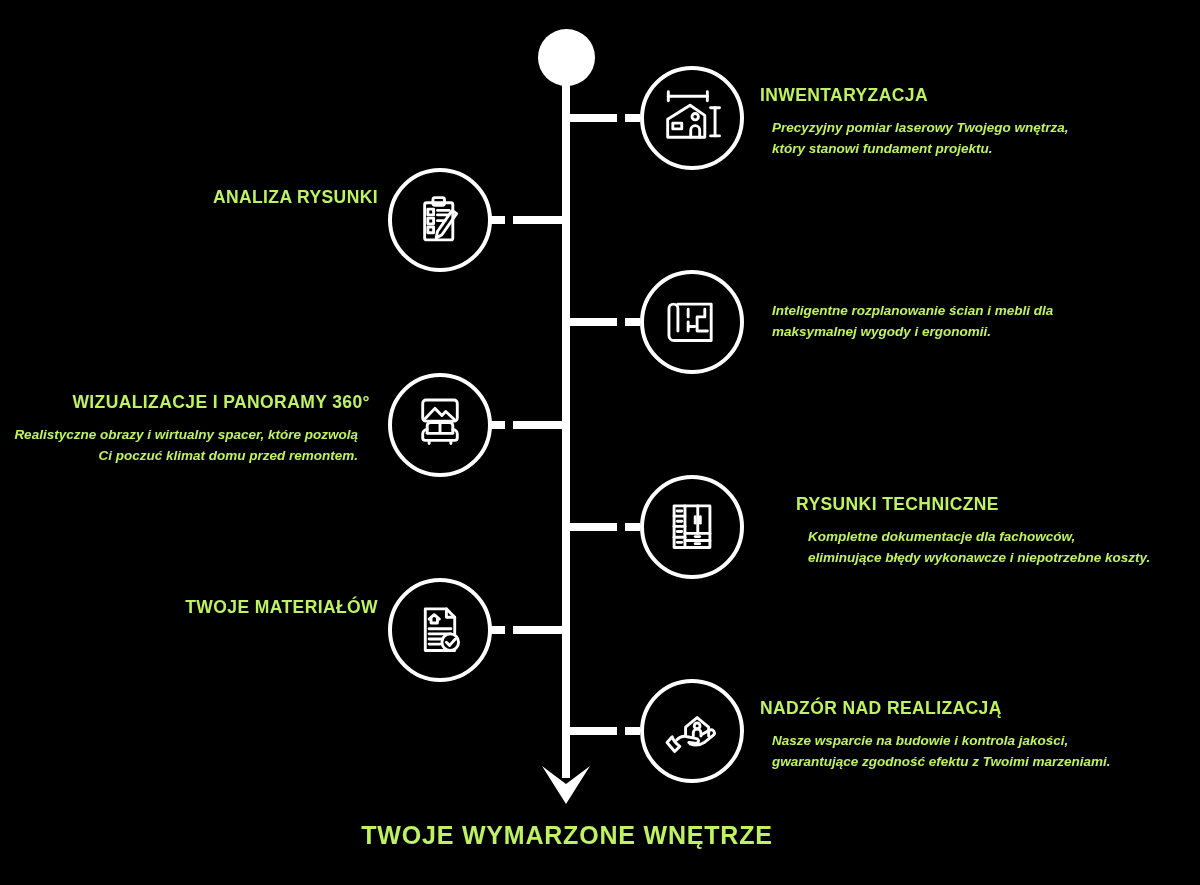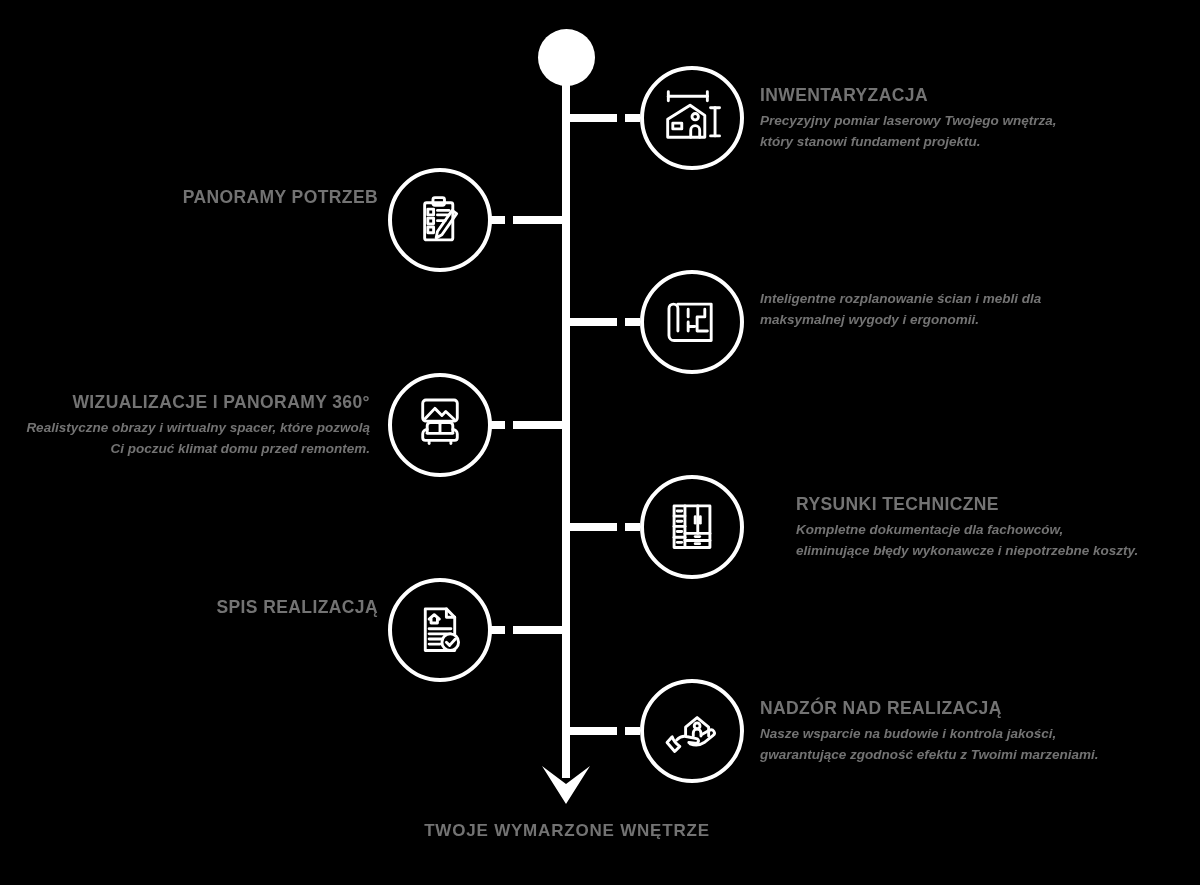--- a/index.html
+++ b/index.html
@@ -1,37 +1,37 @@
 <!DOCTYPE html>
 <html><head>
 <meta charset="utf-8">
 <style>
   html,body { margin:0; padding:0; background:#000; }
   .canvas {
     position:relative; width:1200px; height:885px; background:#000000;
-    color:#737373; font-family:"Liberation Sans", sans-serif; overflow:hidden;text-decoration:underline;
+    color:#bef264; font-family:"Liberation Sans", sans-serif; overflow:hidden;text-decoration:underline;
   }
   .trunk { position:absolute; left:562px; top:57px; width:8px; height:721px; background:#ffffff; }
   .start-dot { position:absolute; left:538px; top:29px; width:57px; height:57px; border-radius:50%; background:#ffffff; }
   .arrowhead { position:absolute; left:540px; top:764px; }
   .conn { position:absolute; height:8px; background:#ffffff; }
   .node {
     position:absolute; width:104px; height:104px; box-sizing:border-box;
     border:4px solid #ffffff; border-radius:50%;
     display:flex; align-items:center; justify-content:center;
   }
   .node svg { width:64px; height:64px; }
   .ic { stroke:#ffffff; stroke-width:4.5; fill:none; stroke-linecap:round; stroke-linejoin:round; }
   .txt { position:absolute; width:430px; }
   .txt.left { width:368px; text-align:right; }
   .txt h3 { margin:0 0 5px 0; font-size:17.5px; font-weight:bold; letter-spacing:0.4px; }
-  .txt p { margin:0; font-size:13.5px; font-weight:bold; font-style:italic; line-height:1.55; white-space:pre-line; }
+  .txt p { margin:12px; font-size:13.5px; font-weight:bold; font-style:italic; line-height:1.55; white-space:pre-line; }
   .bottom-title {
     position:absolute; top:821px; left:567px; transform:translateX(-50%);
-    font-size:17px; font-weight:bold; letter-spacing:0.8px; white-space:nowrap;
+    font-size:25px; font-weight:bold; letter-spacing:0.8px; white-space:nowrap;
   }
 </style>
 </head>
 <body>
 
 <div class="canvas">
 
   <div class="trunk"></div>
   <div class="start-dot"></div>
   <div class="arrowhead">
@@ -78,21 +78,21 @@
             <rect x="31" y="47" width="9" height="9"></rect>
             <rect x="31" y="61" width="9" height="9"></rect>
         <line x1="46" y1="35" x2="64" y2="35"></line>
             <line x1="46" y1="42" x2="64" y2="42"></line>
             <line x1="46" y1="51" x2="58" y2="51"></line>
         <path d="M44 78 l2 -10 l23 -33 l7 5 l-23 33 z"></path>
       </g>
         </svg>
     </div>
     <div class="txt left" style="left:10px; top:187px;">
-      <h3>PANORAMY POTRZEB</h3>
+      <h3>ANALIZA RYSUNKI</h3>
     </div>
   </div>
 
   <div>
     <div class="conn" style="left:570px; top:318px; width:47px;"></div>
     <div class="conn" style="left:625px; top:318px; width:15px;"></div>
     <div class="node" style="left:640px; top:270px;">
       <svg viewBox="0 0 100 100">
           <g class="ic">
         <path d="M28 64 V29 a7 7 0 0 0 -14 0 v42 a8 8 0 0 0 8 8 h58 V22 H28"></path>
@@ -173,21 +173,21 @@
         <line x1="33" y1="48" x2="67" y2="48"></line>
             <line x1="33" y1="56" x2="67" y2="56"></line>
         <line x1="33" y1="64" x2="52" y2="64"></line>
             <line x1="33" y1="72" x2="50" y2="72"></line>
         <circle cx="66" cy="69" r="13" fill="#000000"></circle>
         <path d="M60 69 l5 5 l9 -10"></path>
       </g>
         </svg>
     </div>
     <div class="txt left" style="left:10px; top:597px;">
-      <h3>SPIS REALIZACJĄ</h3>
+      <h3>TWOJE MATERIAŁÓW</h3>
     </div>
   </div>
 
   <div>
     <div class="conn" style="left:570px; top:727px; width:47px;"></div>
     <div class="conn" style="left:625px; top:727px; width:15px;"></div>
     <div class="node" style="left:640px; top:679px;">
       <svg viewBox="0 0 100 100">
           <g class="ic">
         <path d="M40 58 V44 L58 29 L76 44 V58"></path>

